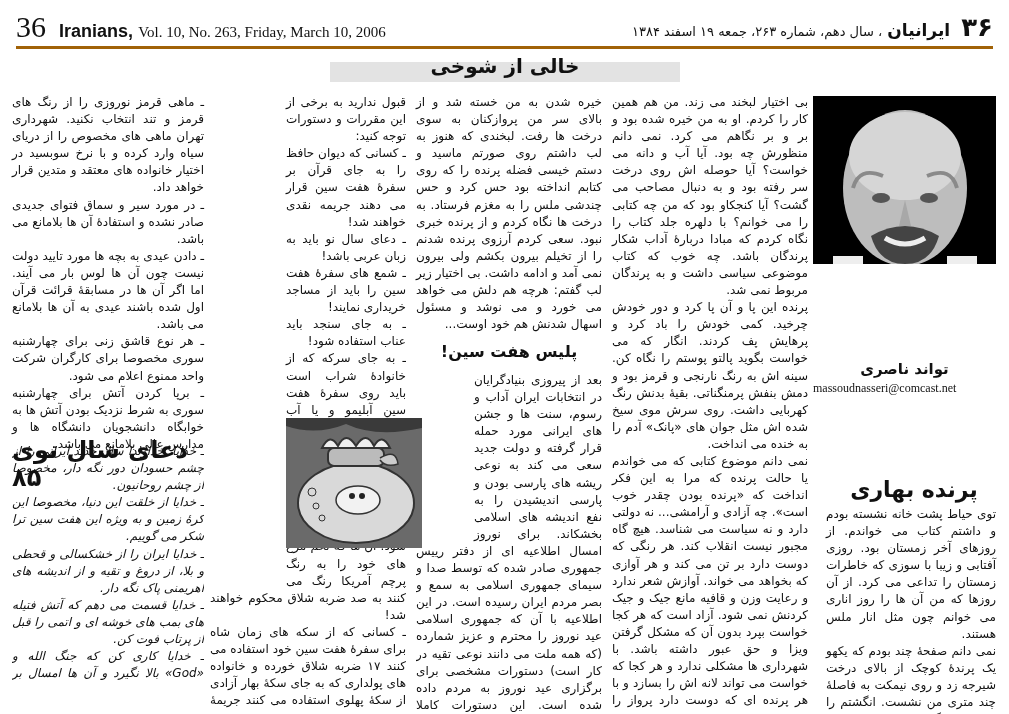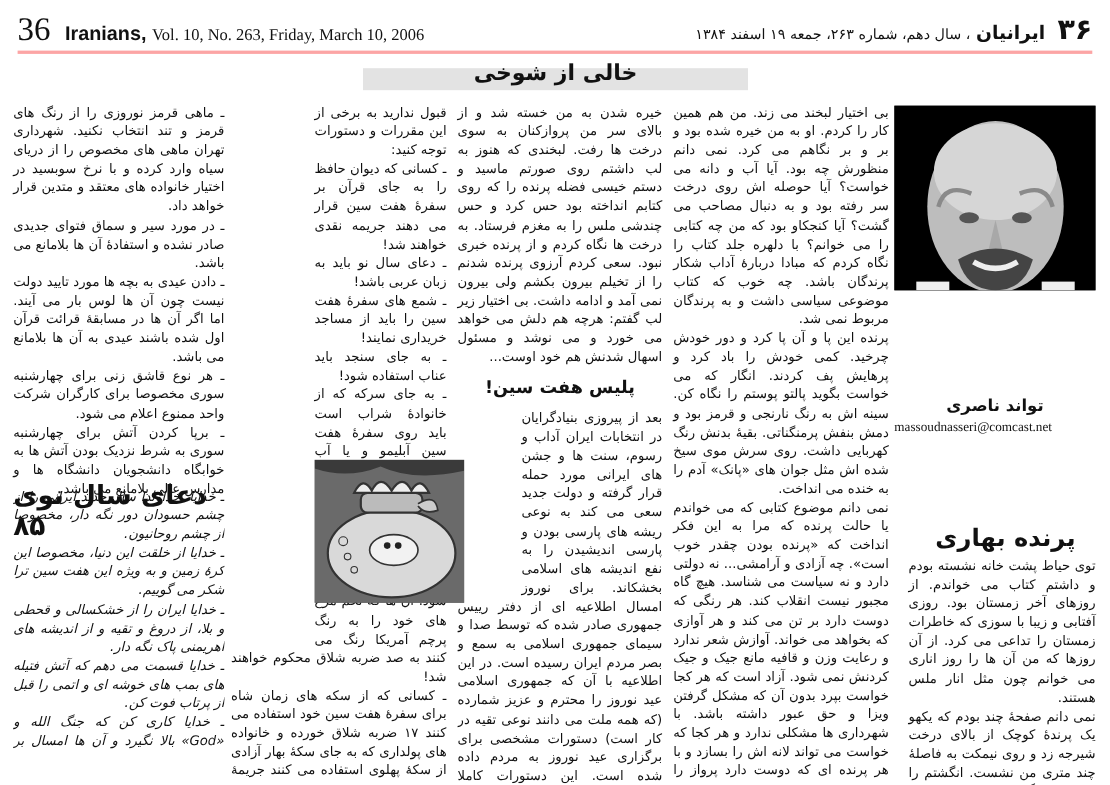--- a/index.html
+++ b/index.html
@@ -1,17 +1,17 @@
 <!DOCTYPE html>
 <html><head>
 <meta charset="utf-8">
 <style>
   html, body { margin:0; padding:0; background:#fff; }
   body { width:1009px; height:714px; position:relative; overflow:hidden; font-family:"DejaVu Sans", sans-serif; color:#111; }
-  .header { position:absolute; left:16px; right:16px; top:12px; height:34px; border-bottom:3px solid #fca5a5; }
+  .header { position:absolute; left:16px; right:16px; top:12px; height:34px; border-bottom:3px solid #a16207; }
   .hdr-left { position:absolute; left:0; top:0; white-space:nowrap; }
   .pg-num-en { font-family:"Liberation Serif", serif; font-size:30px; line-height:30px; vertical-align:baseline; }
   .masthead-en { font-family:"Liberation Sans", sans-serif; font-weight:bold; font-size:18px; margin-left:8px; }
   .issue-en { font-family:"Liberation Serif", serif; font-size:15px; }
   .hdr-right { position:absolute; right:0; top:0; white-space:nowrap; direction:rtl; }
   .pg-num-fa { font-family:"DejaVu Sans", sans-serif; font-weight:bold; font-size:26px; }
   .masthead-fa { font-weight:bold; font-size:17px; margin-right:6px; }
   .issue-fa { font-size:13px; }
   .title-band { position:absolute; left:330px; top:62px; width:350px; height:20px; background:#e3e3e3; }
   .page-title { position:absolute; left:330px; top:54px; width:350px; text-align:center; font-weight:bold; font-size:20px; direction:rtl; }

